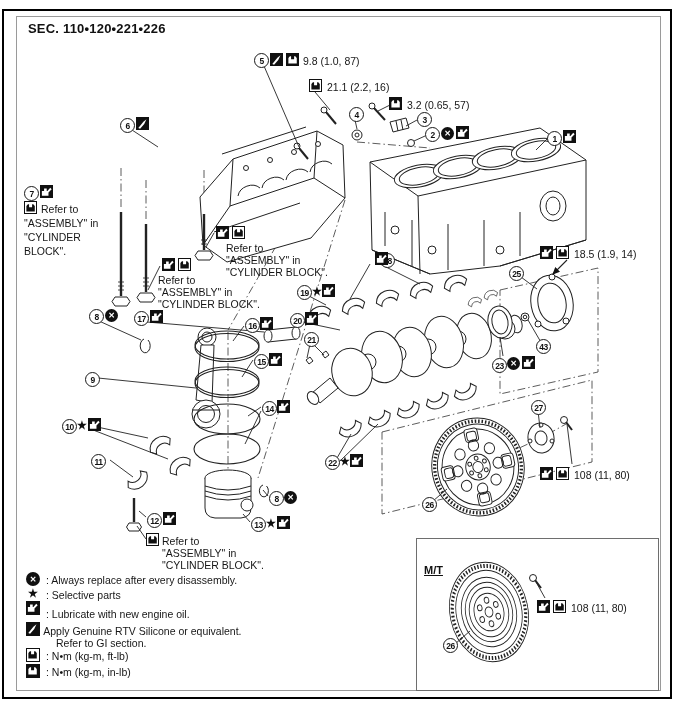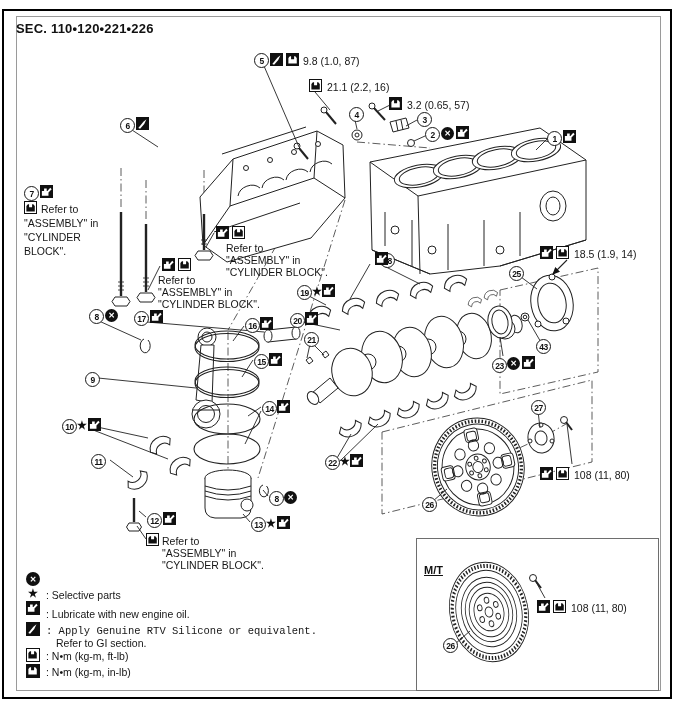--- a/index.html
+++ b/index.html
@@ -332,21 +332,21 @@
       <path d="M542,344 L528,320"></path>
       <path d="M521,277 L537,289"></path>
       <path d="M433,501 L447,489"></path>
       <path d="M538,411 L540,428"></path>
       <path d="M567,424 L572,464"></path>
       <path d="M455,644 L470,631"></path>
       <path d="M536,582 L545,598"></path>
     </g>
   </svg>
 
-  <div class="ttl" style="left:16px;top:21px;">SEC. 110•120•221•226</div>
+  <div class="ttl" style="left:28px;top:21px;">SEC. 110•120•221•226</div>
   <div class="mtl" style="left:424px;top:564px;text-decoration:underline;">M/T</div>
 
   <span class="co" style="left:254px;top:53px;">5</span>
   <span class="ic ic-seal" style="left:270px;top:53px;"></span>
   <span class="tq tqb" style="left:286px;top:53px;"></span>
   <div class="lbl" style="left:303px;top:55px;">9.8 (1.0, 87)</div>
 
   <span class="tq" style="left:309px;top:79px;"></span>
   <div class="lbl" style="left:327px;top:81px;">21.1 (2.2, 16)</div>
 
@@ -456,29 +456,30 @@
   <span class="xsym" style="left:507px;top:357px;">✕</span>
   <span class="ic ic-oil" style="left:522px;top:356px;"></span>
 
   <span class="co" style="left:536px;top:339px;">43</span>
   <span class="co" style="left:509px;top:266px;">25</span>
   <span class="co" style="left:422px;top:497px;">26</span>
   <span class="co" style="left:531px;top:400px;">27</span>
   <span class="co" style="left:443px;top:638px;z-index:3;">26</span>
 
   <span class="xsym lg" style="left:26px;top:572px;">✕</span>
+  <div class="lbl" style="left:46px;top:574px;">: Always replace after every disassembly.</div>
 
   <span class="star" style="left:28px;top:587px;">★</span>
   <div class="lbl" style="left:46px;top:589px;">: Selective parts</div>
 
   <span class="ic ic-oil lg" style="left:26px;top:601px;"></span>
   <div class="lbl" style="left:46px;top:608px;">: Lubricate with new engine oil.</div>
 
   <span class="ic ic-seal lg" style="left:26px;top:622px;"></span>
-  <div class="lbl" style="left:46px;top:625px;font-family:Liberation Mono, monospace;">: Apply Genuine RTV Silicone or equivalent.</div>
+  <div class="lbl" style="left:38px;top:625px;">: Apply Genuine RTV Silicone or equivalent.</div>
   <div class="lbl" style="left:56px;top:637px;">Refer to GI section.</div>
 
   <span class="tq lg" style="left:26px;top:648px;"></span>
   <div class="lbl" style="left:46px;top:650px;">: N•m (kg-m, ft-lb)</div>
 
   <span class="tq tqb lg" style="left:26px;top:664px;"></span>
   <div class="lbl" style="left:46px;top:666px;">: N•m (kg-m, in-lb)</div>
 
 </div>
 

